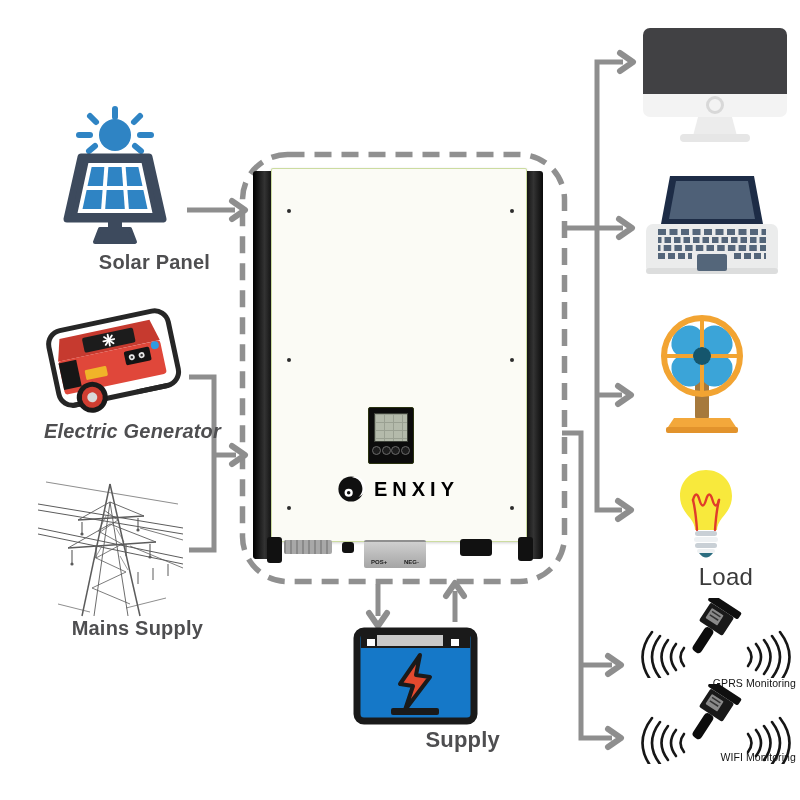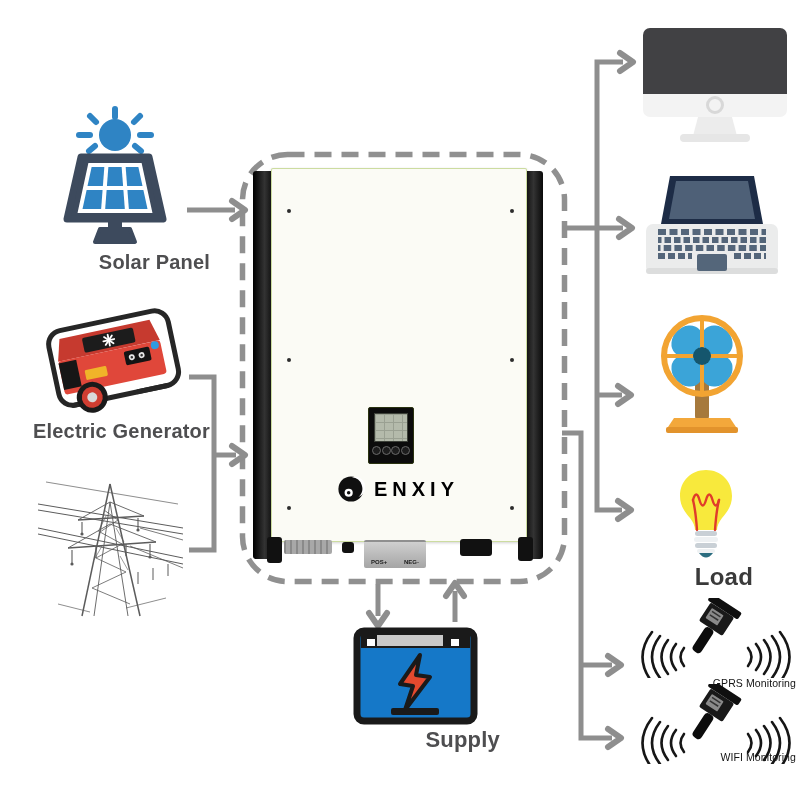--- a/index.html
+++ b/index.html
@@ -12,21 +12,21 @@
          font-family:"Liberation Sans",sans-serif;}
   .abs{position:absolute;}
   svg{display:block;}
   
   .conn{stroke:var(--arrow);stroke-width:5;fill:none;}
   .head{stroke:var(--arrow);stroke-width:6;fill:none;stroke-linecap:round;stroke-linejoin:round;}
   .dashed{stroke:var(--dashed-outline);stroke-width:5.5;fill:none;stroke-dasharray:17 10;}
   
   .lbl{position:absolute;text-align:right;font-weight:700;font-size:20px;
        color:var(--label-text);letter-spacing:.2px;}
-  .lbl-load{font-size:24px;font-weight:700;color:#3a3a3a;}
+  .lbl-load{font-size:24px;font-weight:400;color:#3a3a3a;}
   .lbl-batt{font-size:22px;}
   .lbl-mon{font-size:10.5px;font-weight:400;color:#141414;letter-spacing:.1px;}
   
   #inverter{left:250px;top:165px;width:296px;height:402px;}
   .rail{position:absolute;top:6px;width:21px;height:388px;border-radius:3px;
         background:linear-gradient(90deg,#000 0%,#333 55%,#0a0a0a 100%);}
   #panel{position:absolute;left:21px;top:3px;width:254px;height:372px;
          background:#fbfbf5;border:1px solid rgba(165,195,90,.55);border-radius:2px;
          box-shadow:0 1px 3px rgba(0,0,0,.18);}
   .screw{position:absolute;width:4px;height:4px;border-radius:50%;background:#2c2c2c;}
@@ -125,21 +125,21 @@
       <circle cx="94" cy="63" r="3" fill="#e8e8e8"></circle>
         <circle cx="94" cy="63" r="1.3" fill="#333"></circle>
       <circle cx="104" cy="63" r="3" fill="#e8e8e8"></circle>
         <circle cx="104" cy="63" r="1.3" fill="#333"></circle>
       <circle cx="119" cy="56" r="4" fill="#2f9be0"></circle>
       <path d="M27 98 h30 M93 98 h30" stroke="#262626" stroke-width="5" stroke-linecap="round"></path>
       <circle cx="47" cy="94" r="13" fill="#cf3d31" stroke="#1a1a1a" stroke-width="5"></circle>
       <circle cx="47" cy="94" r="5" fill="#d9d9d9"></circle>
     </g>
   </svg>
-  <div class="lbl" style="left:5px;top:420px;width:205px;">Electric Generator</div>
+  <div class="lbl" style="left:16px;top:420px;width:205px;font-style:italic;">Electric Generator</div>
 
   <svg class="abs" style="left:38px;top:476px" width="145" height="142" viewBox="0 0 145 142" opacity="0.88">
     <g stroke="#454545" stroke-width="1" fill="none">
       <path d="M8 6 L140 28" stroke-width="0.7"></path>
       <path d="M0 28 L145 52"></path>
         <path d="M0 34 L145 58"></path>
       <path d="M0 52 L145 82"></path>
         <path d="M0 58 L145 88"></path>
       <path d="M102 52 L145 64" stroke-width="0.8"></path>
         <path d="M92 70 L145 92" stroke-width="0.8"></path>
@@ -157,20 +157,21 @@
       <path d="M100 96 V108 M115 92 V104 M130 88 V100" stroke-width="1"></path>
       <path d="M20 128 L52 136 M88 132 L128 122" stroke-width="0.7"></path>
     </g>
     <g fill="#454545">
       <circle cx="44" cy="58" r="1.6"></circle>
         <circle cx="100" cy="54" r="1.6"></circle>
       <circle cx="34" cy="88" r="1.6"></circle>
         <circle cx="112" cy="81" r="1.6"></circle>
     </g>
   </svg>
+  <div class="lbl" style="left:18px;top:617px;width:185px;">Mains Supply</div>
 
   <div class="abs" id="inverter">
     <div class="rail" style="left:3px;"></div>
     <div class="rail" style="left:272px;"></div>
     <div id="panel">
       <span class="screw" style="left:15px;top:40px;"></span>
       <span class="screw" style="left:238px;top:40px;"></span>
       <span class="screw" style="left:15px;top:189px;"></span>
       <span class="screw" style="left:238px;top:189px;"></span>
       <span class="screw" style="left:15px;top:337px;"></span>

